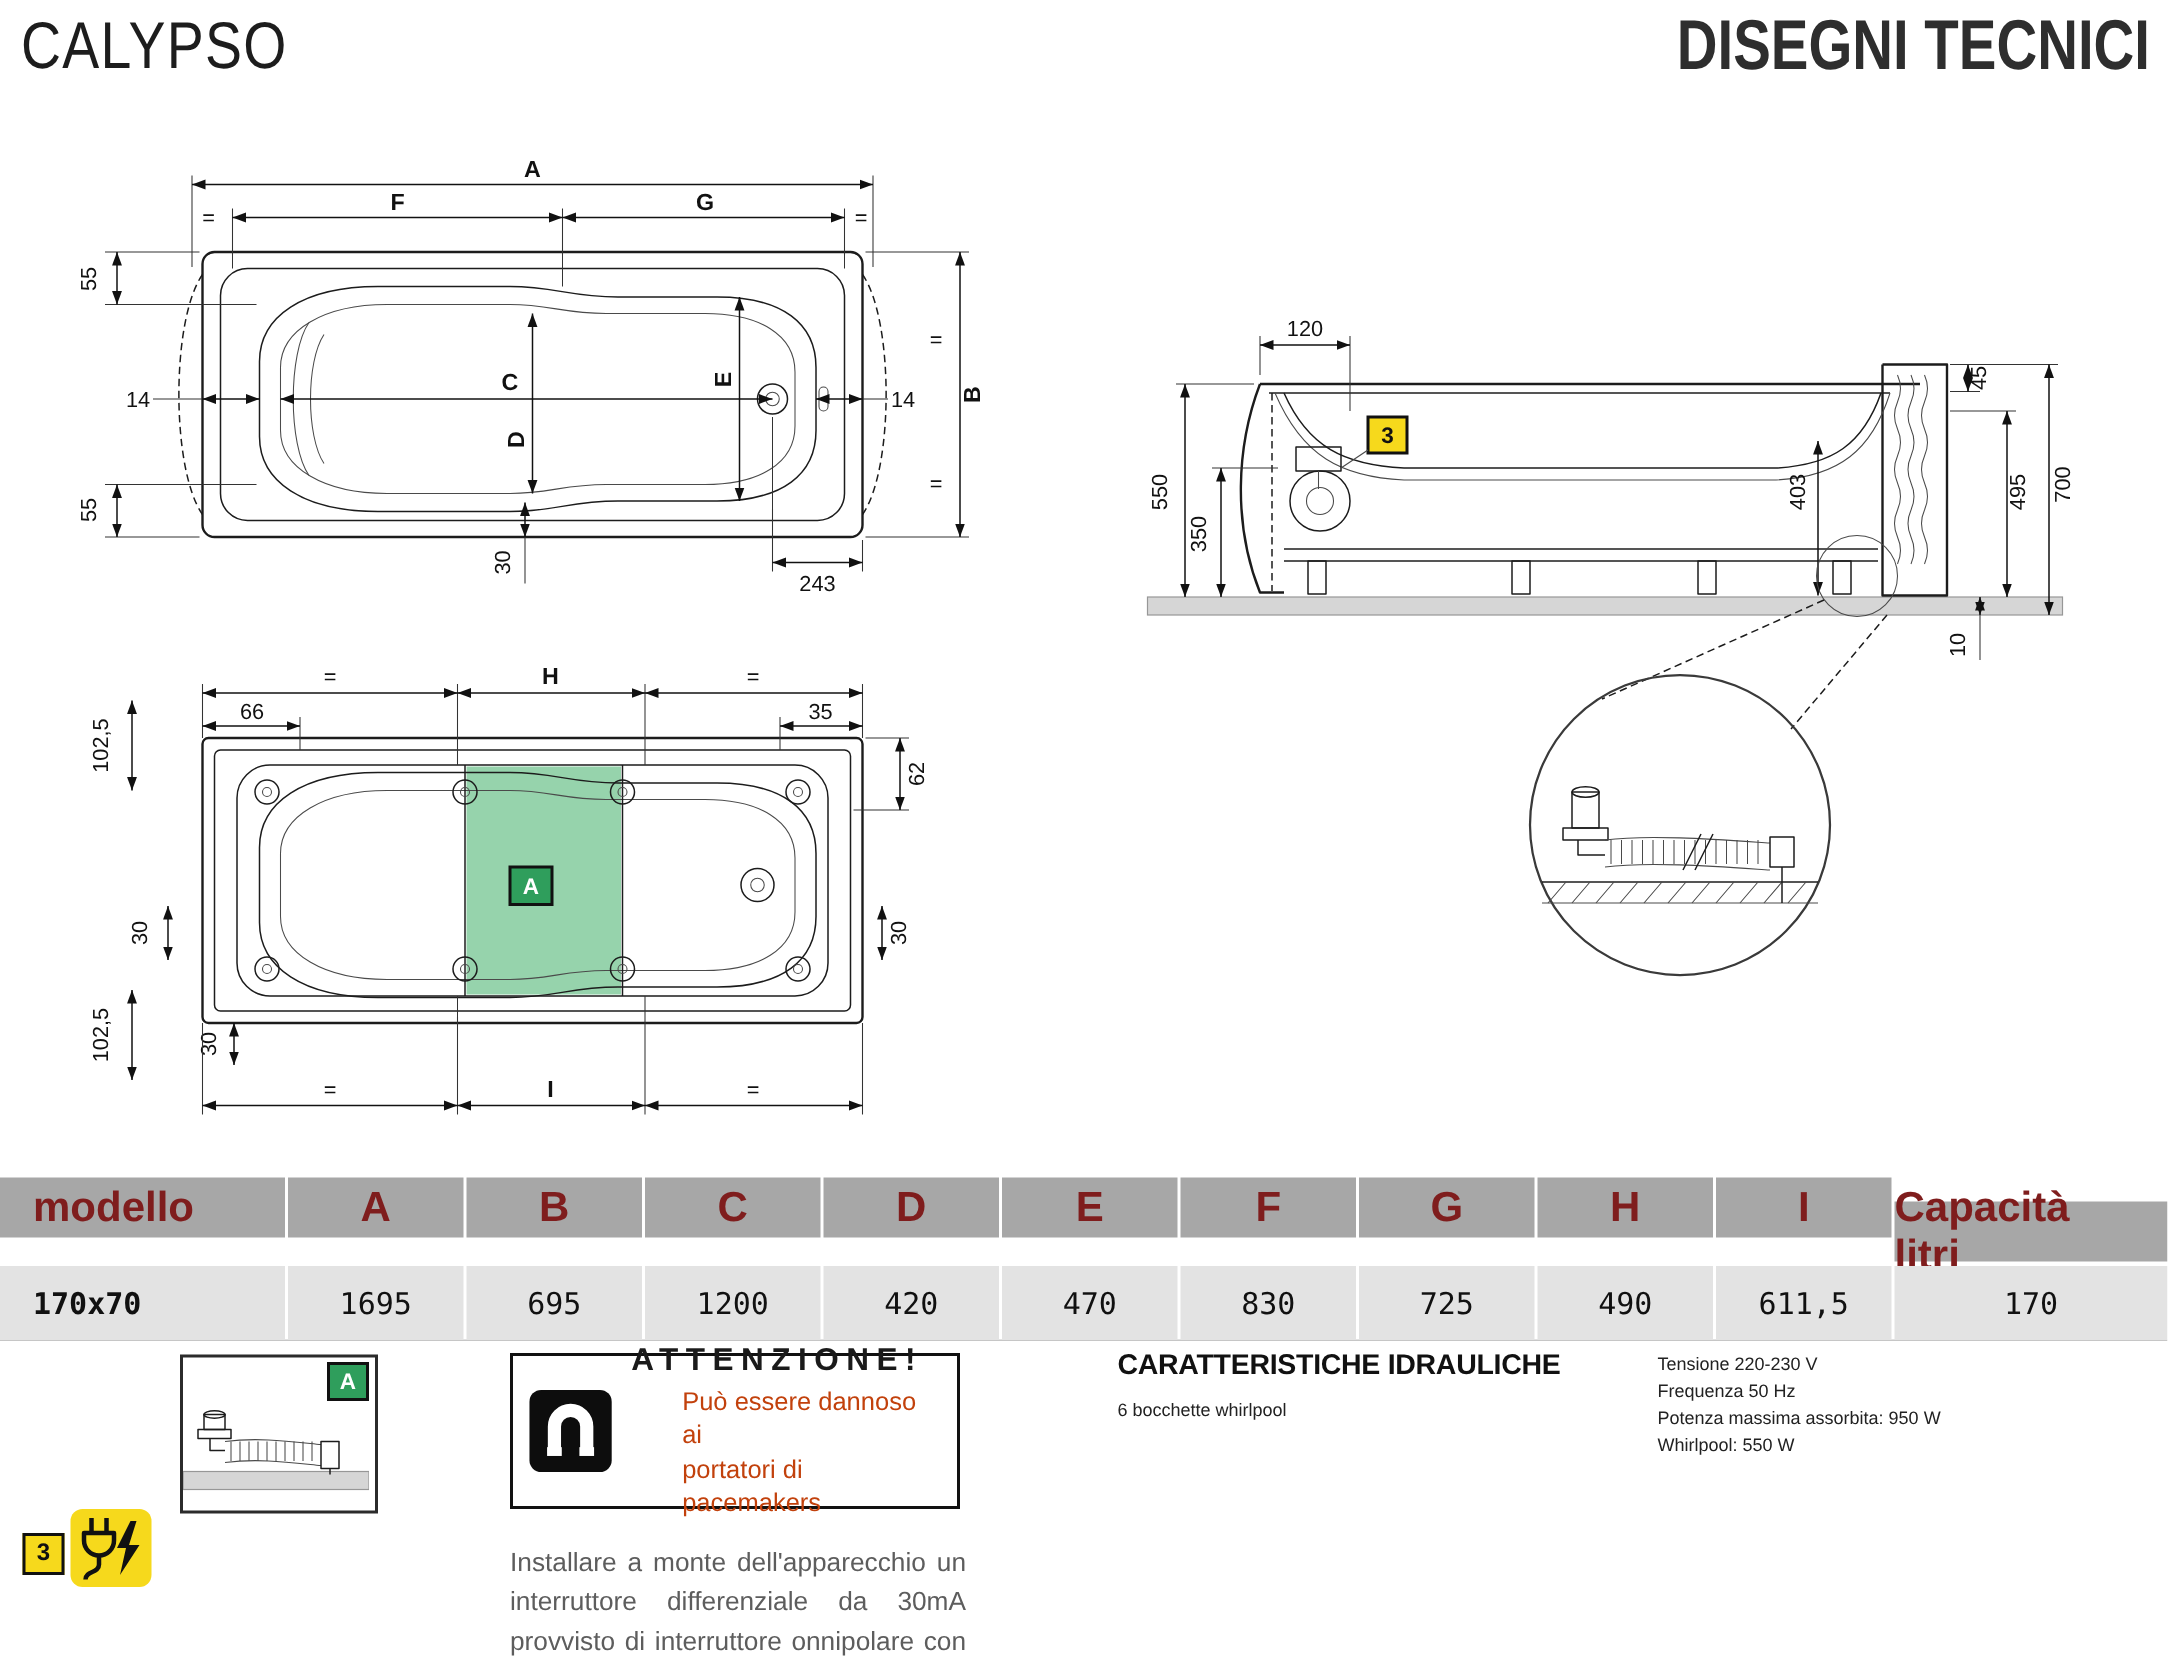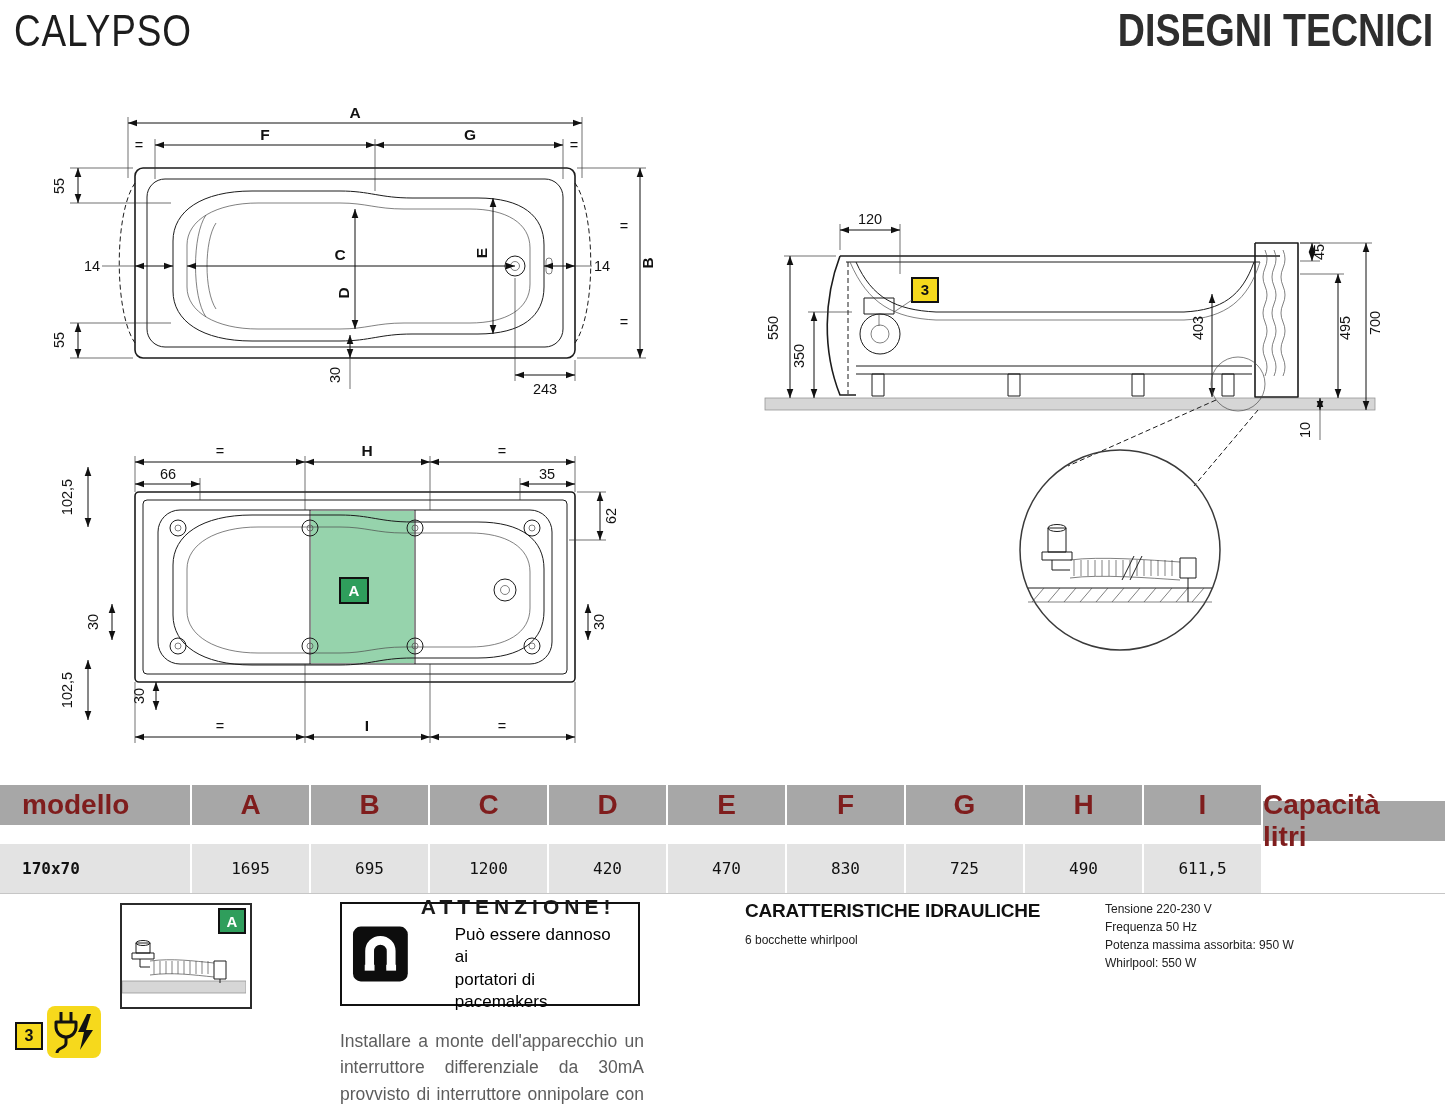--- a/index.html
+++ b/index.html
@@ -23,33 +23,33 @@
   svg .btk{font-family:"Liberation Sans",sans-serif;font-size:15px;font-weight:700;fill:#111;}
   svg .gray{fill:#d6d6d6;stroke:#979797;stroke-width:.8;}
 
   
   .spec-table{left:0;top:785px;width:1445px;}
   .trow{display:grid;grid-template-columns:190px repeat(9,117px) 182px;column-gap:2px;}
   .thead .cell{background:#a7a7a7;color:#7f1d1d;font-weight:700;font-size:28px;height:40px;display:flex;align-items:center;justify-content:center;}
   .thead .cell.first{justify-content:flex-start;padding-left:22px;}
   .thead .cell.last{justify-content:flex-end;padding-right:16px;margin-top:16px;}
   .tdata{margin-top:3px;border-bottom:1px solid #c6c6c6;}
-  .tdata .cell{background:#e3e3e3;color:#111;font-family:"DejaVu Sans Mono","Liberation Mono",monospace;font-size:16px;height:49px;display:flex;align-items:center;justify-content:center;}
+  .tdata .cell{background:#e3e3e3;color:#111;font-family:"DejaVu Sans Mono","Liberation Mono",monospace;font-size:20px;height:49px;display:flex;align-items:center;justify-content:center;}
   .tdata .cell.first{justify-content:flex-start;padding-left:22px;font-weight:700;}
 
   
   .mini-box{left:120px;top:903px;width:128px;height:102px;border:2px solid #2b2b2b;}
   .badge{display:flex;align-items:center;justify-content:center;font-weight:700;border:2px solid #111;}
   .badge-a{right:4px;top:3px;width:24px;height:22px;background:#2f9e5c;color:#fff;font-size:15px;}
   .badge-3{left:15px;top:1022px;width:24px;height:24px;background:#f6d91c;color:#111;font-size:16px;}
   .plug-box{left:47px;top:1006px;width:54px;height:52px;background:#f6d91c;border-radius:8px;}
 
   .att-box{left:340px;top:902px;width:300px;height:104px;border:2px solid #111;display:flex;align-items:center;gap:12px;padding:12px 10px;box-sizing:border-box;}
   .att-title{font-size:21px;font-weight:700;color:#1a1a1a;letter-spacing:5px;margin-bottom:5px;white-space:nowrap;}
-  .att-line{font-size:17px;color:#000000;line-height:1.3;margin-left:34px;}
+  .att-line{font-size:17px;color:#c2410c;line-height:1.3;margin-left:34px;}
   .note{left:340px;top:1028px;width:304px;font-size:17.5px;color:#5d5d5d;text-align:justify;line-height:1.5;}
 
   .sec-title{font-size:19px;font-weight:700;color:#111;margin-bottom:9px;letter-spacing:-.2px;}
   .sec-item{font-size:12px;color:#222;line-height:1.5;}
   .hyd{left:745px;top:900px;width:340px;}
   .ele{left:1105px;top:900px;width:335px;}
 </style>
 </head>
 <body>
 
@@ -330,20 +330,21 @@
     <div class="cell first">170x70</div>
     <div class="cell">1695</div>
     <div class="cell">695</div>
     <div class="cell">1200</div>
     <div class="cell">420</div>
     <div class="cell">470</div>
     <div class="cell">830</div>
     <div class="cell">725</div>
     <div class="cell">490</div>
     <div class="cell">611,5</div>
+    <div class="cell">170</div>
   </div>
 </div>
 
 <div class="abs mini-box">
   <svg width="124" height="98" viewBox="0 0 124 98">
     <rect x="0" y="76" width="124" height="12" class="gray"></rect>
     <ellipse class="ol2" cx="21" cy="38" rx="7" ry="2.5"></ellipse>
     <rect class="ol2" x="14" y="38" width="14" height="10"></rect>
     <rect class="ol2" x="10" y="48" width="22" height="6"></rect>
     <path class="ol2" d="M18,54 v8 h10"></path>

